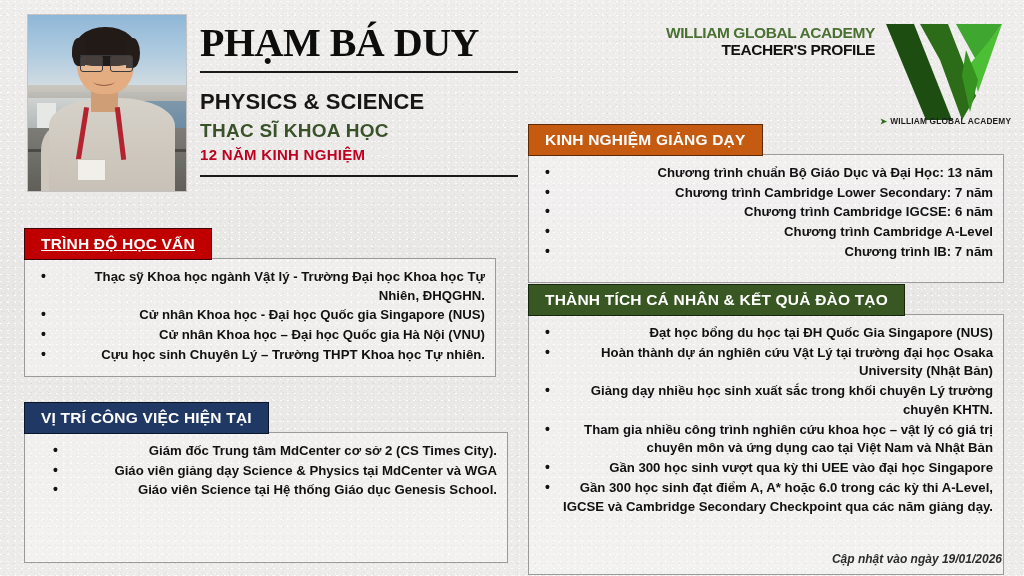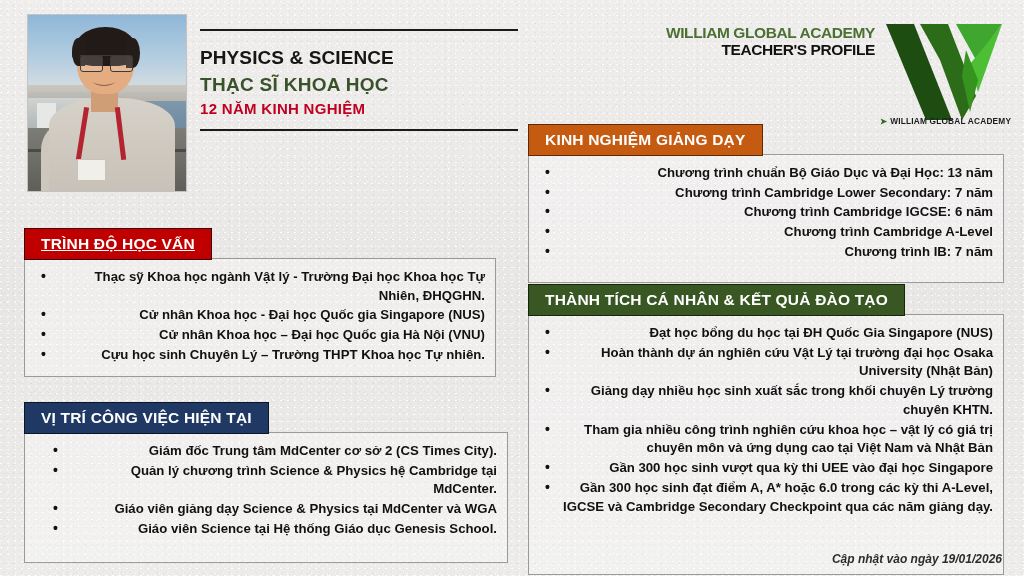--- a/index.html
+++ b/index.html
@@ -149,21 +149,21 @@
     line-height: 1.06;
     margin: 0;
     white-space: nowrap;
   }
   .rule {
     height: 2px;
     background: #1a1a1a;
     margin: 7px 0 0 0;
   }
   #subject {
-    font-size: 19px;
+    font-size: 22px;
     font-weight: bold;
     color: #161616;
     margin-top: 16px;
     letter-spacing: .1px;
   }
   #degree {
     font-size: 19px;
     font-weight: bold;
     color: #3a5229;
     margin-top: 5px;
@@ -314,20 +314,21 @@
     <div class="ph-gl-l"></div>
     <div class="ph-gl-r"></div>
     <div class="ph-glass"></div>
     <div class="ph-smile"></div>
     <div class="ph-lan-l"></div>
     <div class="ph-lan-r"></div>
     <div class="ph-badge"></div>
   </div>
 
   <div id="nameblock">
+    <div id="person-name">PHẠM BÁ DUY</div>
     <div class="rule"></div>
     <div id="subject">PHYSICS &amp; SCIENCE</div>
     <div id="degree">THẠC SĨ KHOA HỌC</div>
     <div id="years">12 NĂM KINH NGHIỆM</div>
     <div class="rule" id="rule2"></div>
   </div>
 
   <div id="brand">
     <div id="brand-line1">WILLIAM GLOBAL ACADEMY</div>
     <div id="brand-line2">TEACHER'S PROFILE</div>
@@ -356,21 +357,20 @@
         <li>Cựu học sinh Chuyên Lý – Trường THPT Khoa học Tự nhiên.</li>
       </ul>
     </div>
   </div>
 
   <div class="panel" id="panel-position">
     <div class="panel-head">VỊ TRÍ CÔNG VIỆC HIỆN TẠI</div>
     <div class="panel-body">
       <ul class="bullets">
         <li>Giám đốc Trung tâm MdCenter cơ sở 2 (CS Times City).</li>
-        <li>Quản lý chương trình Science &amp; Physics hệ Cambridge tại MdCenter.</li>
         <li>Giáo viên giảng dạy Science &amp; Physics tại MdCenter và WGA</li>
         <li>Giáo viên Science tại Hệ thống Giáo dục Genesis School.</li>
       </ul>
     </div>
   </div>
 
   <div class="panel" id="panel-experience">
     <div class="panel-head">KINH NGHIỆM GIẢNG DẠY</div>
     <div class="panel-body">
       <ul class="bullets">

